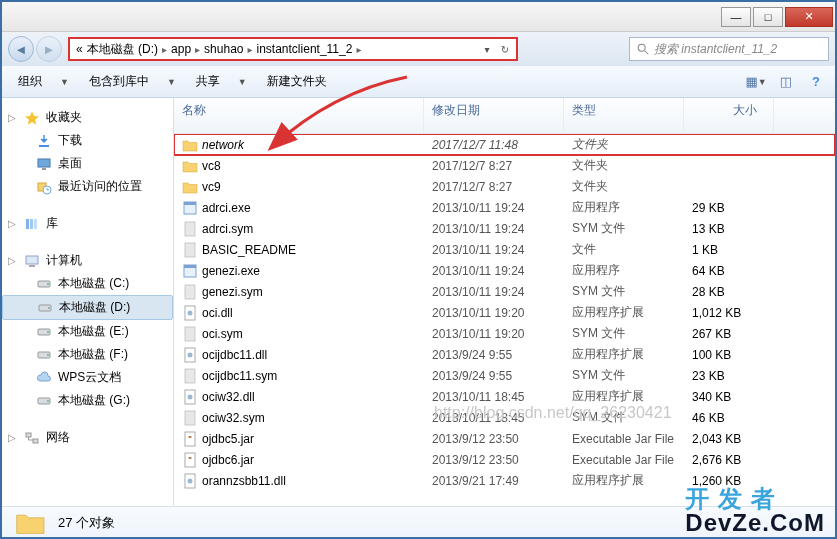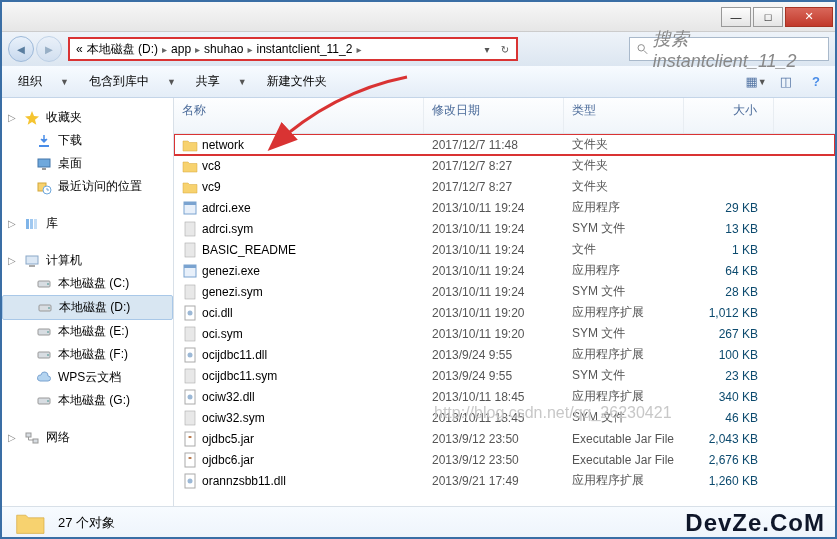--- a/index.html
+++ b/index.html
@@ -11,21 +11,21 @@
 .winbtn.close { background: linear-gradient(#d9675a,#c1392b); color: #fff; border-color:#a63323; width: 48px; }
 
 
 .addressbar { height: 34px; background: linear-gradient(#eef3f9,#dce6f1); display: flex; align-items: center; padding: 4px 6px; gap: 6px; }
 .navbtns { display:flex; gap:2px;}
 .navbtn { width: 26px; height: 26px; border-radius: 13px; background: linear-gradient(#e9f1fa,#c8d9ee); border: 1px solid #9db9d9; display:flex; align-items:center; justify-content:center; color:#5a7ea0; font-size:13px; cursor:pointer;}
 .breadcrumb { flex: 1; height: 24px; background: #fff; border: 2px solid #d93333; display: flex; align-items: center; padding: 0 6px; font-size: 12px; gap: 4px; overflow:hidden; position: relative; margin-right: 105px;}
 .breadcrumb .sep { color: #666; font-size: 10px; }
 .breadcrumb-controls { display: flex; align-items: center; gap: 4px; position: absolute; right: 4px;}
 .bc-btn { width: 14px; height: 16px; display:flex; align-items:center; justify-content:center; font-size: 10px; color: #555;}
-.search { width: 200px; height: 24px; background: #fff; border: 1px solid #a9b9cb; display: flex; align-items: center; padding: 0 6px; font-size: 18px; color: #888; font-style: italic; }
+.search { width: 200px; height: 24px; background: #fff; border: 1px solid #a9b9cb; display: flex; align-items: center; padding: 0 6px; font-size: 12px; color: #888; font-style: italic; }
 .search-icon { width: 14px; height: 14px; margin-right: 4px; }
 
 
 .toolbar { height: 32px; background: linear-gradient(#f7fbff,#e4edf7); border-bottom: 1px solid #c4d5e8; display: flex; align-items: center; padding: 0 8px; font-size: 12px; gap: 4px; }
 .toolbtn { padding: 3px 8px; display:flex; align-items:center; gap:18px; cursor:pointer; border-radius:2px;}
 .dropdown-arrow { font-size: 9px; color: #555;}
 .toolbar-spacer { flex: 1; }
 .toolbar-icon { width: 22px; height: 22px; display:flex; align-items:center; justify-content:center; font-size: 13px; color: #5576a5; cursor:pointer; margin-left: 4px;}
 
 
@@ -45,26 +45,26 @@
 
 .filelist { flex: 1; overflow: auto; position: relative;}
 .columns { display: flex; height: 36px; border-bottom: 1px solid #e0e6ed; font-size: 12px; color: #4a6a99; position: sticky; top: 0; background: linear-gradient(#fdfeff,#f0f5fa);}
 .col { padding: 4px 8px; border-right: 1px solid #e8edf2;}
 .col-name { width: 250px; }
 .col-date { width: 140px; }
 .col-type { width: 120px; }
 .col-size { width: 90px; text-align: right; padding-right: 16px;}
 .rows { font-size: 12px; }
 .row { display: flex; height: 21px; align-items: center; cursor:pointer;}
-.row.highlighted { outline: 2px solid #d93333; outline-offset: -1px; }
+.row.highlighted { outline: 2px solid #d93333; outline-offset: -1px; font-style: italic; }
 .cell { padding: 2px 8px; white-space: nowrap; overflow: hidden; text-overflow: ellipsis;}
 .cell.name { width: 250px; display: flex; align-items: center; gap: 4px;}
 .cell.date { width: 140px; color: #555;}
 .cell.type { width: 120px; color: #555;}
-.cell.size { width: 90px; text-align: right; color: #0c4a6e; padding-right: 16px;}
+.cell.size { width: 90px; color: #000000; padding-right: 16px;}
 .file-icon { width: 16px; height: 16px; display:inline-flex; align-items:center; justify-content:center; flex: none;}
 
 
 .statusbar { height: 33px; border-top: 1px solid #d8e0e8; display: flex; align-items: center; padding: 0 12px; font-size: 13px; background: linear-gradient(#f7fbff,#eef4fb);}
 .statusbar .folder-big { width: 34px; height: 26px; margin-right: 10px;}
 
 
 .icon-folder { fill: #f7d26f; stroke: #d4a73a; stroke-width: 0.5; }
 .icon-star { fill: #f5c430; }
 .icon-generic { fill: #e8e8e8; stroke: #aaa; stroke-width: 0.6;}
@@ -498,14 +498,15 @@
 <svg class="arrow" width="180" height="100">
   <defs>
       <marker id="ah" markerWidth="10" markerHeight="8" refX="8" refY="4" orient="auto">
         <path d="M0,0 L10,4 L0,8 z" fill="#d93333"></path>
       </marker>
     </defs>
   <path d="M 155 5 Q 80 20 20 75" stroke="#d93333" stroke-width="3" fill="none" marker-end="url(#ah)"></path>
 </svg>
 
 <div class="devze">
+  <div class="l1">开 发 者</div>
   <div class="l2">DevZe.CoM</div>
 </div>
 
 </body></html>

